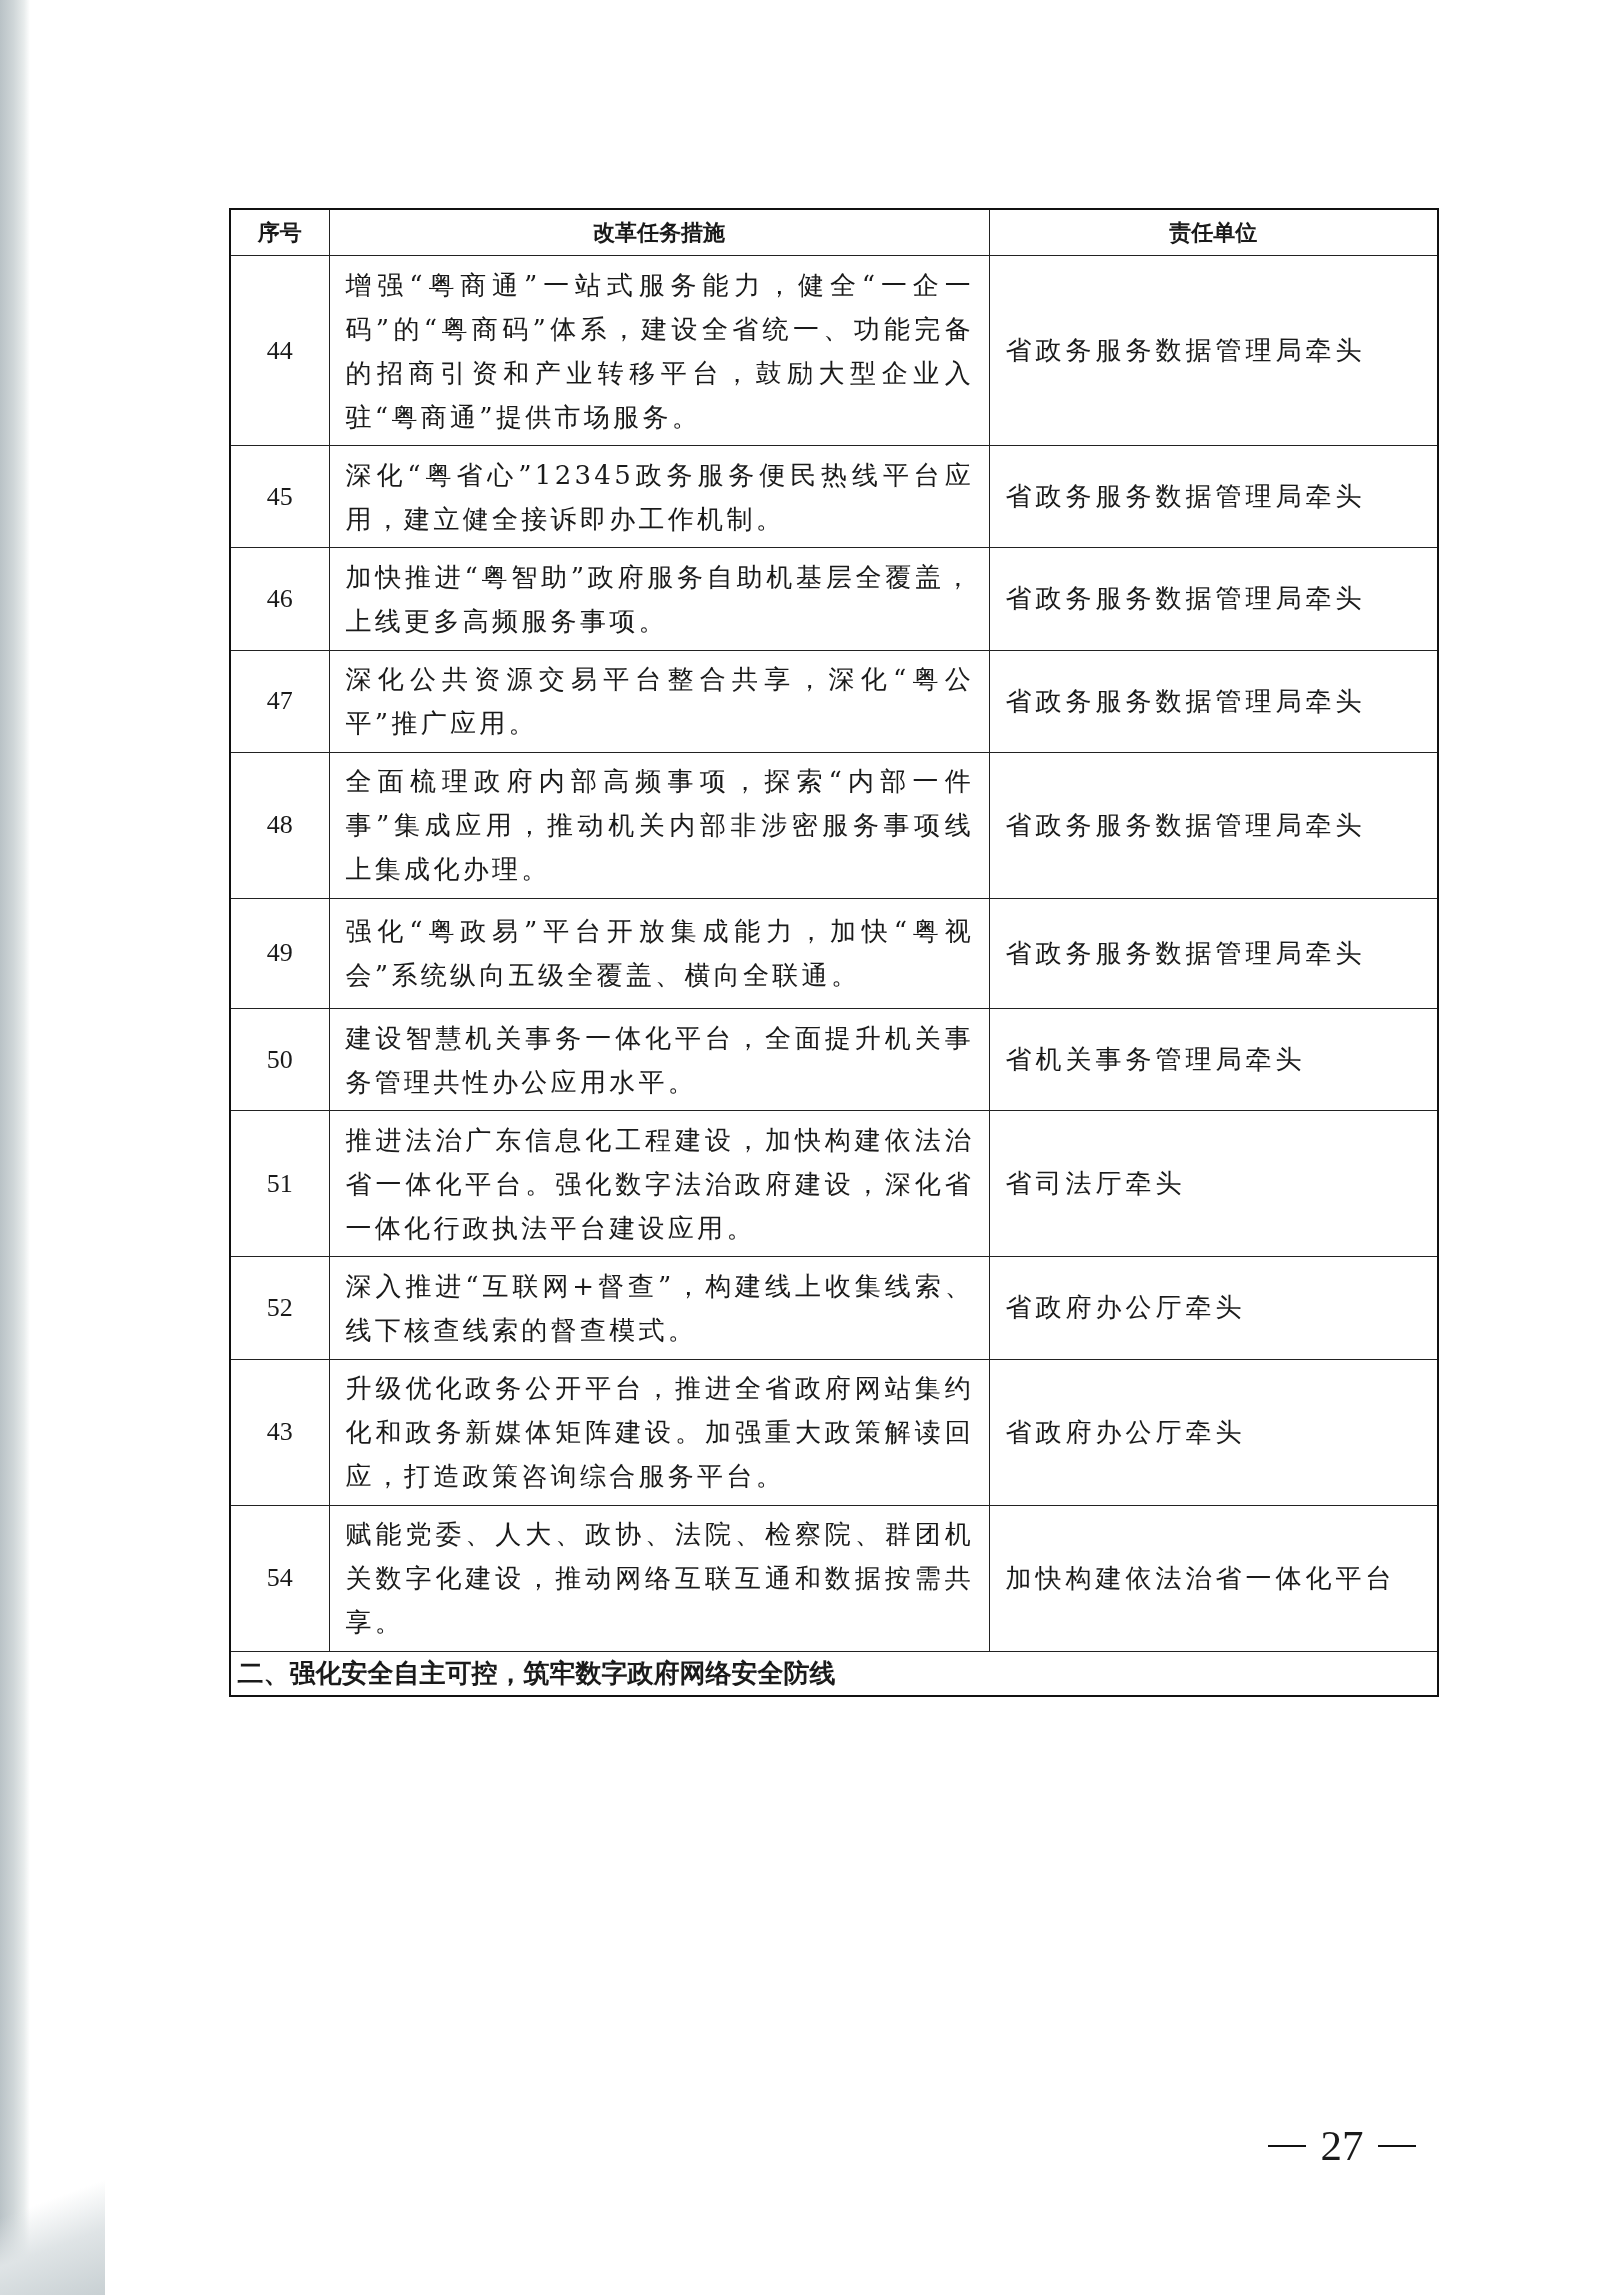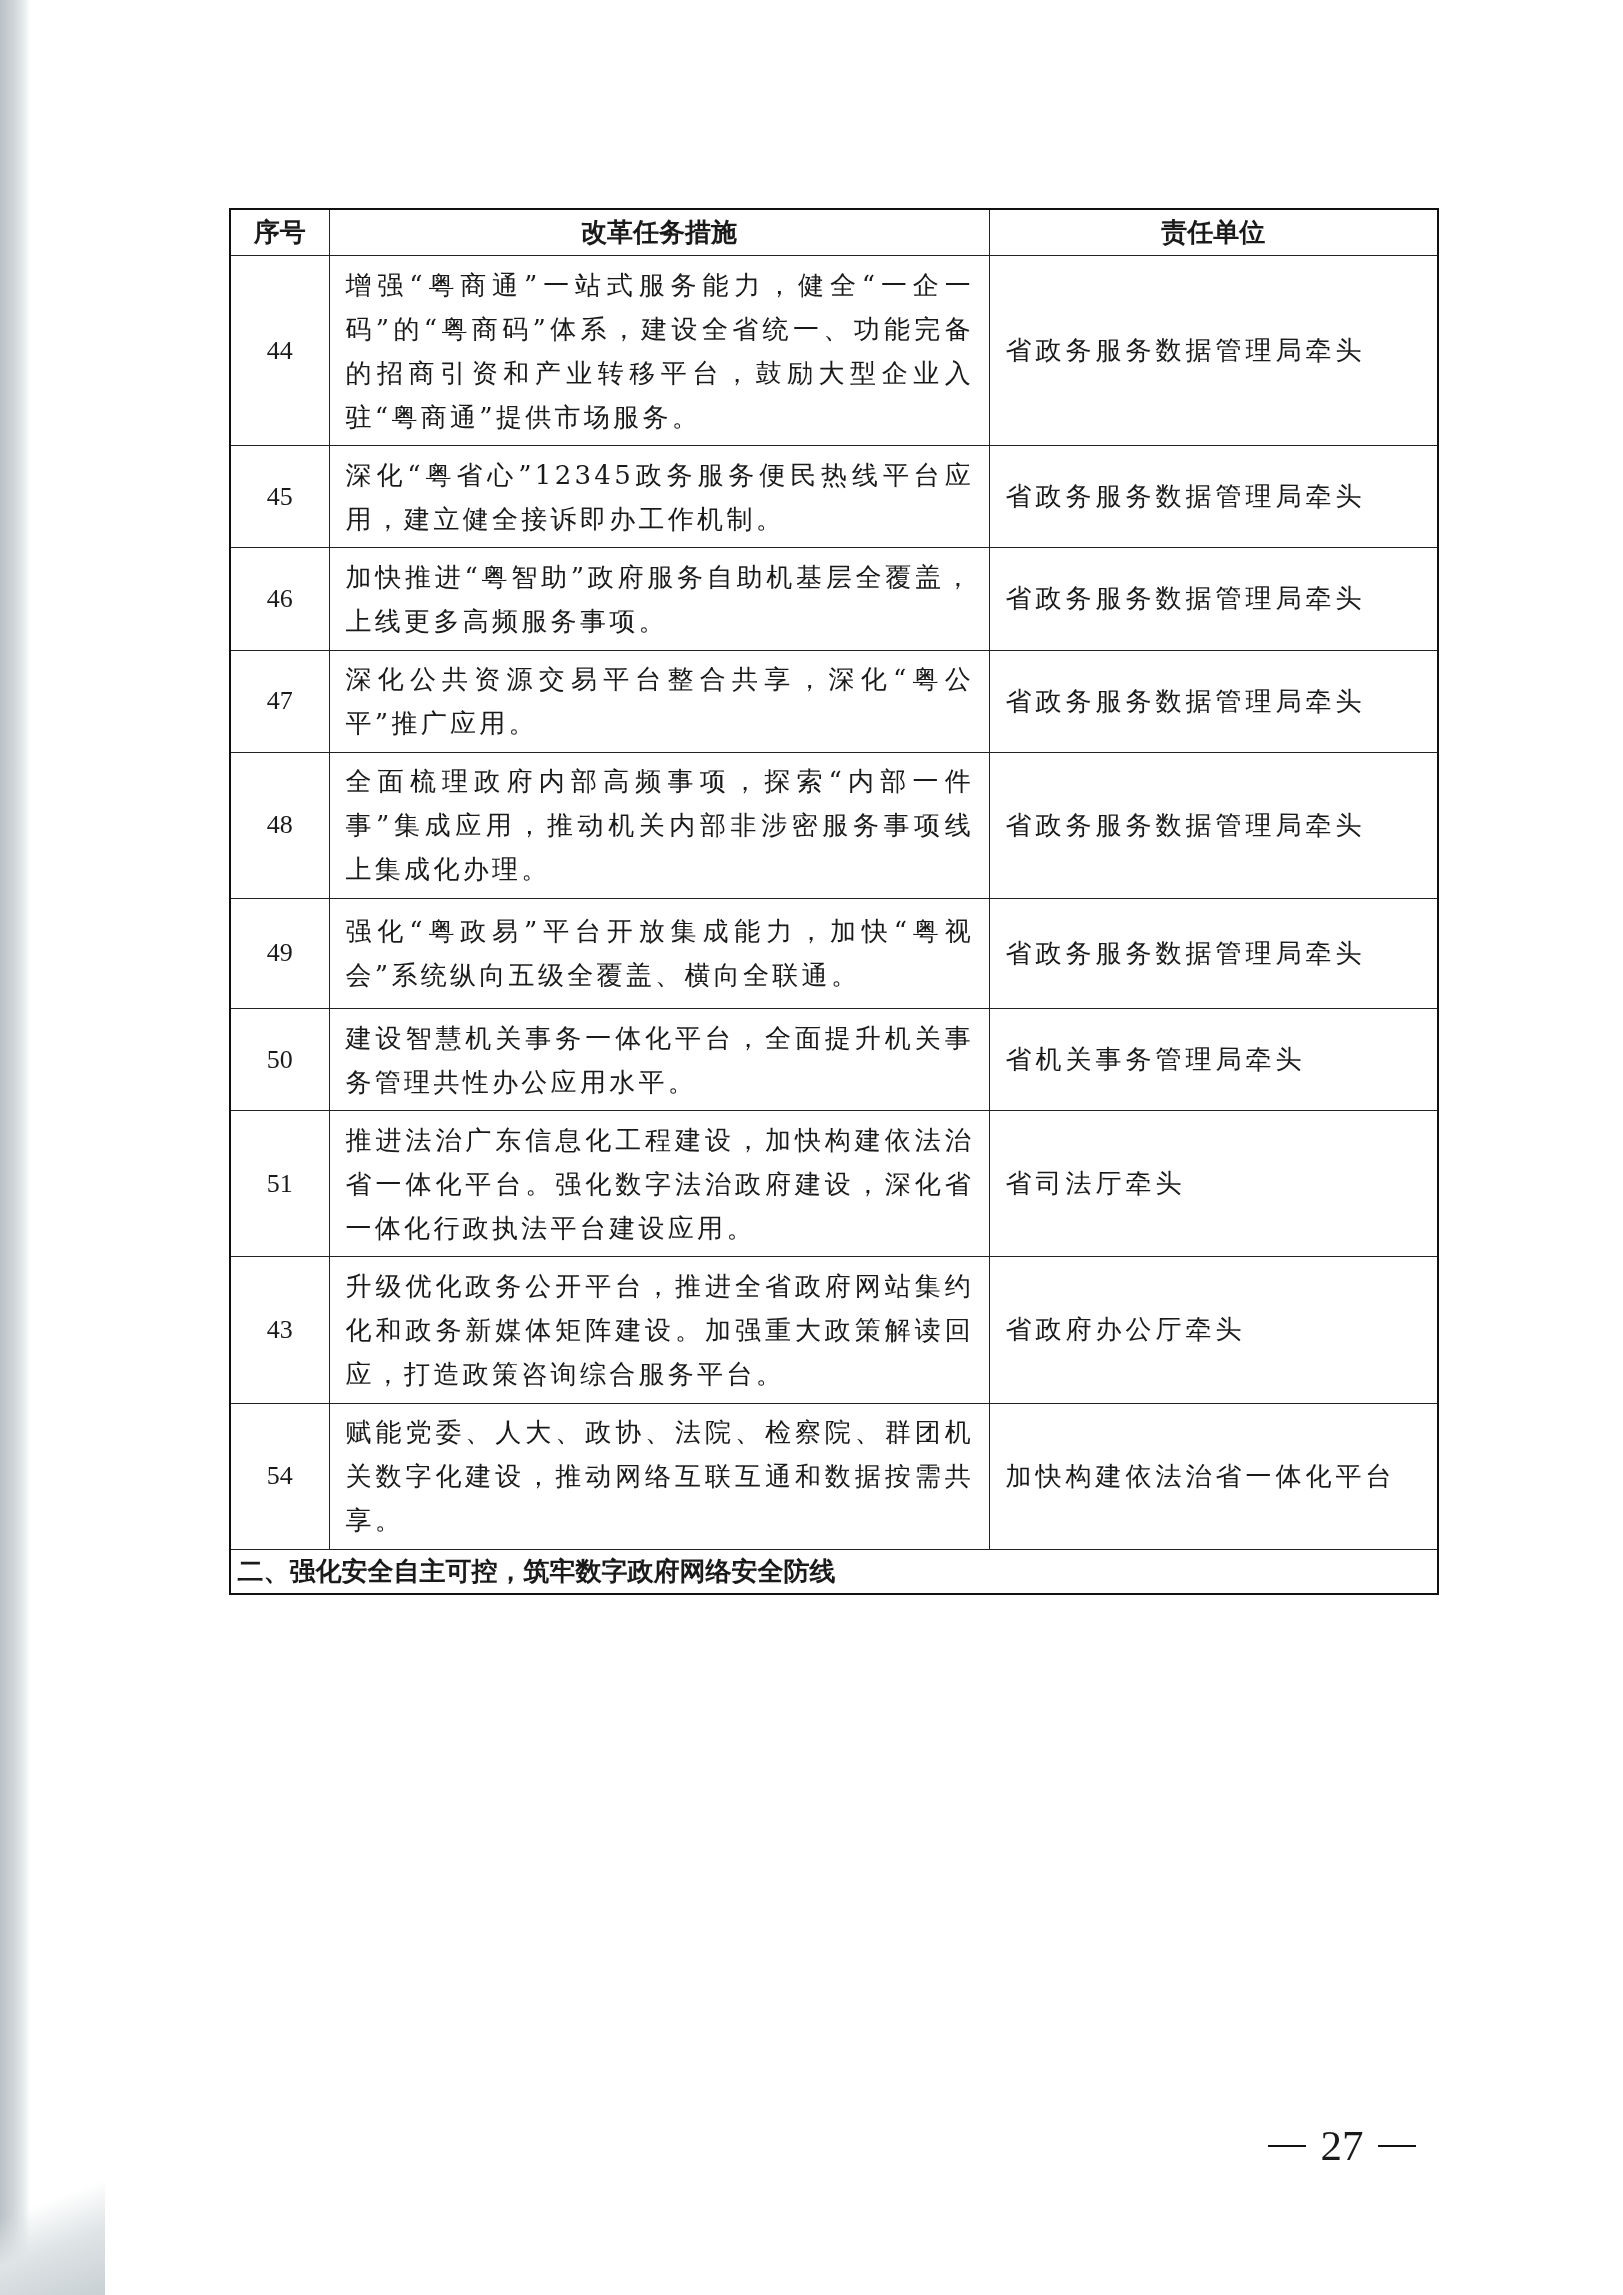--- a/index.html
+++ b/index.html
@@ -22,21 +22,21 @@
     border: 2px solid #111; border-collapse: collapse; table-layout: fixed;
   }
   .table td, .table th {
     border: 1.3px solid #222; padding: 0; vertical-align: middle;
   }
   .col-no { width: 99px; }
   .col-task { width: 660px; }
   .col-unit { width: 449px; }
   .th {
     font-family: "DejaVu Sans", "Liberation Sans", sans-serif;
-    font-weight: bold; font-size: 26px; text-align: center; height: 45px;
+    font-weight: bold; font-size: 22px; text-align: center; height: 45px;
   }
   .no {
     text-align: center; font-size: 26px;
     font-family: "Liberation Serif", "DejaVu Serif", serif;
   }
   .task {
     font-size: 26px; line-height: 44px; letter-spacing: 3.3px;
     padding: 6.6px 14.5px 6.6px 16px !important; text-align: justify;
   }
   .unit {
@@ -108,20 +108,25 @@
       <tr style="height: 78px; margin-left: 32px;">
         <td class="no">50</td>
         <td class="task">建设智慧机关事务一体化平台，全面提升机关事务管理共性办公应用水平。</td>
         <td class="unit">省机关事务管理局牵头</td>
       </tr>
       <tr style="height: 110px;">
         <td class="no">51</td>
         <td class="task">推进法治广东信息化工程建设，加快构建依法治省一体化平台。强化数字法治政府建设，深化省一体化行政执法平台建设应用。</td>
         <td class="unit">省司法厅牵头</td>
       </tr>
+      <tr style="height: 79px;">
+        <td class="no">52</td>
+        <td class="task">深入推进“互联网+督查”，构建线上收集线索、线下核查线索的督查模式。</td>
+        <td class="unit">省政府办公厅牵头</td>
+      </tr>
       <tr style="height: 110px;">
         <td class="no">43</td>
         <td class="task">升级优化政务公开平台，推进全省政府网站集约化和政务新媒体矩阵建设。加强重大政策解读回应，打造政策咨询综合服务平台。</td>
         <td class="unit">省政府办公厅牵头</td>
       </tr>
       <tr style="height: 109px;">
         <td class="no">54</td>
         <td class="task">赋能党委、人大、政协、法院、检察院、群团机关数字化建设，推动网络互联互通和数据按需共享。</td>
         <td class="unit">加快构建依法治省一体化平台</td>
       </tr>

